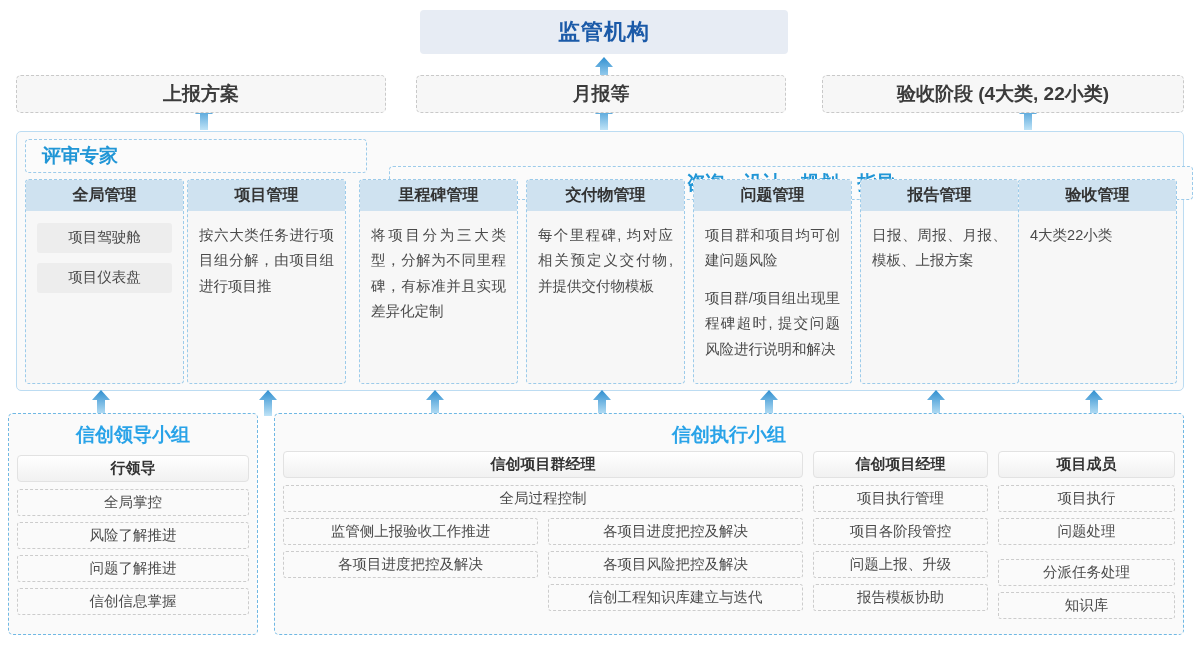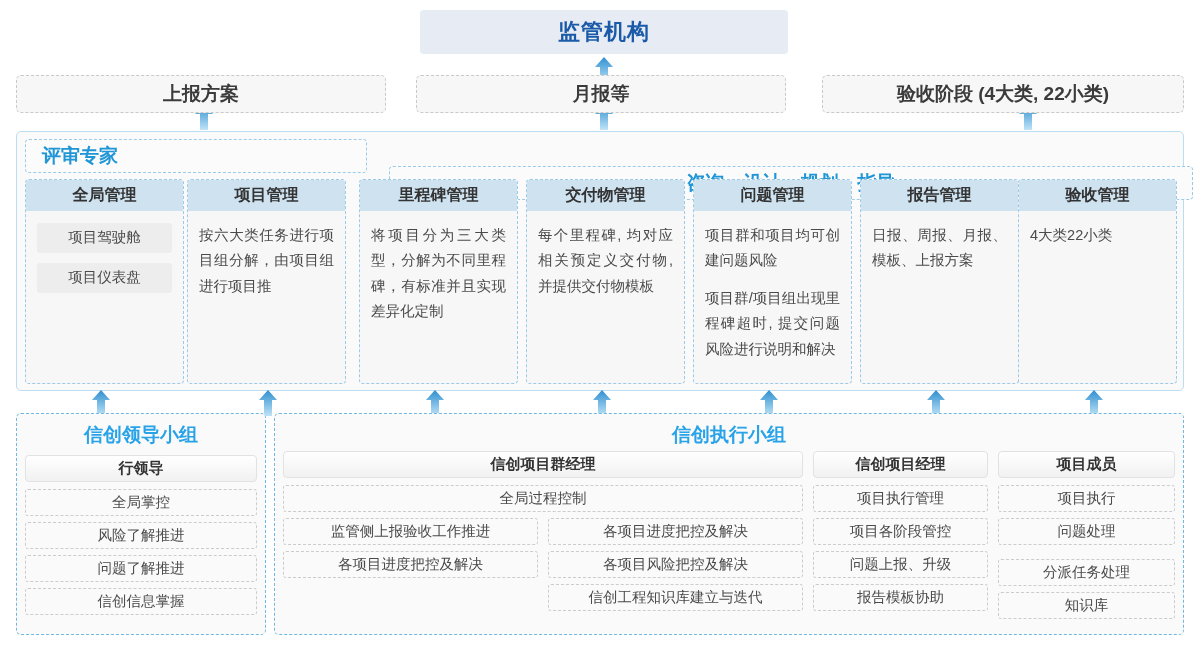--- a/index.html
+++ b/index.html
@@ -258,21 +258,21 @@
       <svg viewBox="0 0 18 26">
         <path d="M9 0 L18 10 L13 10 L13 26 L5 26 L5 10 L0 10 Z" fill="url(#g1)"></path>
       </svg>
     </div>
   <div class="arrow" style="left:1085px;top:390px;">
       <svg viewBox="0 0 18 26">
         <path d="M9 0 L18 10 L13 10 L13 26 L5 26 L5 10 L0 10 Z" fill="url(#g1)"></path>
       </svg>
     </div>
 
-  <div class="abs group" style="left:16px; top:413px; width:250px; height:222px;">
+  <div class="abs group" style="left:8px; top:413px; width:250px; height:222px;">
     <div class="group-title" style="margin-top:8px;">信创领导小组</div>
     <div class="role-head" style="margin:7px 8px 0 8px;">行领导</div>
     <div style="margin:7px 8px 0 8px;">
       <div class="task" style="margin-bottom:6px;">全局掌控</div>
       <div class="task" style="margin-bottom:6px;">风险了解推进</div>
       <div class="task" style="margin-bottom:6px;">问题了解推进</div>
       <div class="task">信创信息掌握</div>
     </div>
   </div>
 

